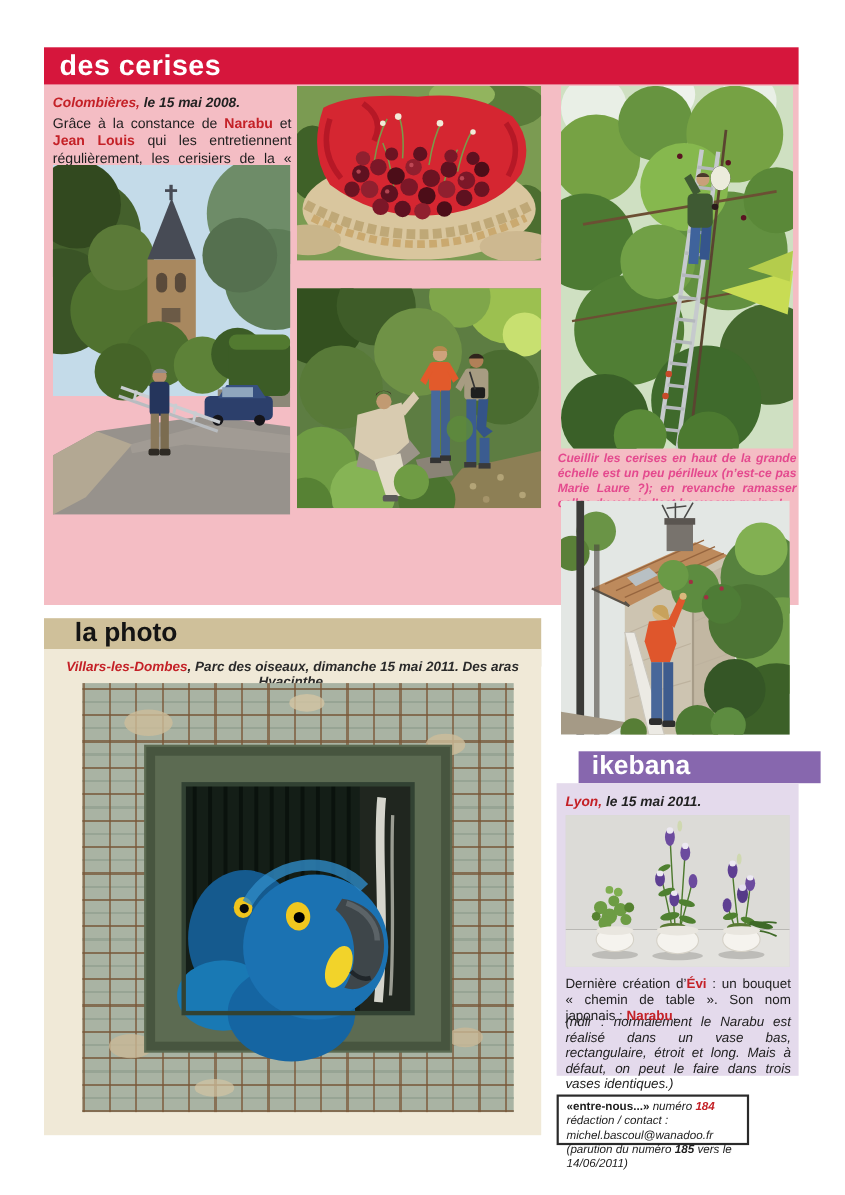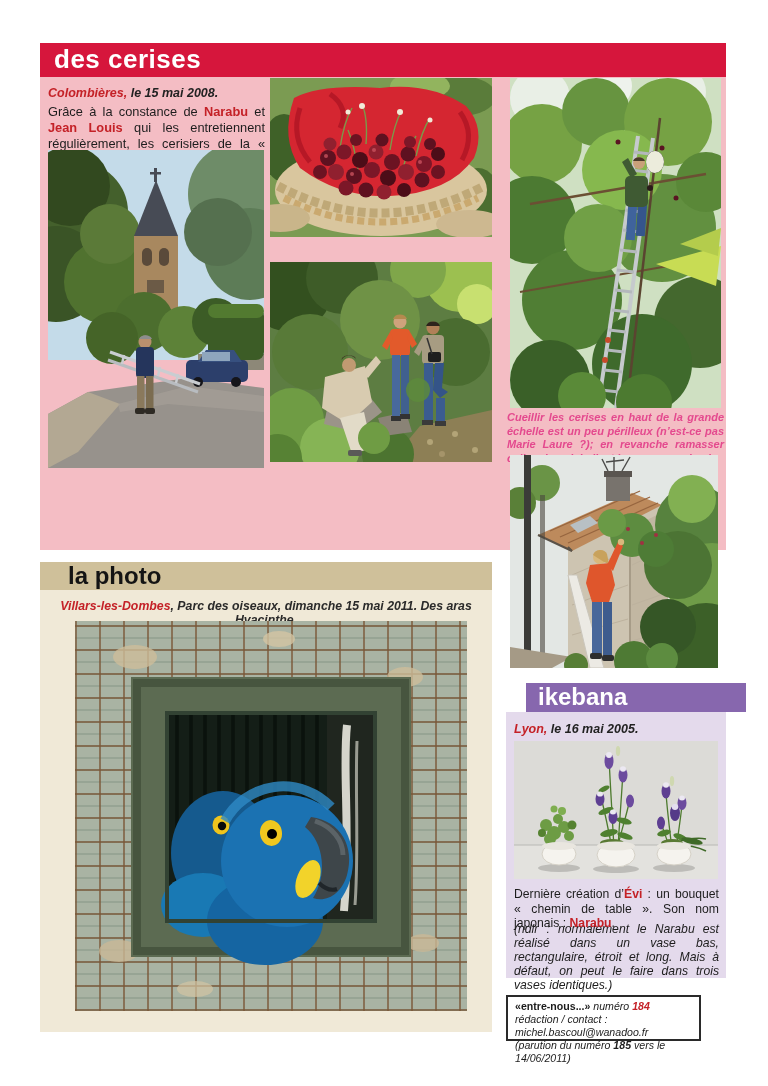--- a/index.html
+++ b/index.html
@@ -64,21 +64,21 @@
     background:#8767ae; color:#ffffff; font-size:24px; font-weight:bold;
     line-height:28px; padding-left:12px;margin-left:20px;
   }
   .lavender-block { position:absolute; left:506px; top:712px; width:220px; height:266px; background:#e4daec; }
   .dl-ikebana { left:514px; top:722px; width:204px; }
   .ph-ikebana { left:514px; top:741px; width:204px; height:138px; }
   .p4 { left:514px; top:887px; width:205px; font-size:12.2px; line-height:14.6px; }
   .p5 { left:514px; top:922px; width:205px; font-size:12.2px; line-height:14px; font-style:italic; }
   
   .footer-box {
-    position:absolute; left:506px; top:995px; width:195px; height:46px;
+    position:absolute; left:506px; top:995px; width:175px; height:46px;
     background:#ffffff; border:2px solid #2a2a2a; padding:3px 7px 0 7px;
     font-size:10.6px; line-height:13px; color:#1c1c1c;
   }
   .f-title { font-weight:bold; }
   .f-ital { font-style:italic; }
   .f-num { color:#c42127; font-weight:bold; font-style:italic; }
   .f-bold { font-weight:bold; font-style:italic; }
 </style>
 </head>
 <body>
@@ -441,21 +441,21 @@
       <rect x="92" y="92" width="208" height="208" fill="none" stroke="#324233" stroke-width="4"></rect>
     </svg>
   </div>
 
   <div class="banner-ikebana">
     <span>ikebana</span>
   </div>
   <div class="lavender-block"></div>
 
   <div class="dateline dl-ikebana">
-    <span class="place">Lyon,</span><span> le 16 mai 2005.</span>
+    <span class="place">Lyon,</span><span> le 15 mai 2011.</span>
   </div>
 
   <div class="photo ph-ikebana">
     <svg viewBox="0 0 204 138" preserveAspectRatio="none">
       <rect width="204" height="138" fill="#d6d5d1"></rect>
       <rect width="204" height="104" fill="#dcdbd7"></rect>
       <rect y="104" width="204" height="34" fill="#e3e2de"></rect>
       <line x1="0" y1="104" x2="204" y2="104" stroke="#b9b8b4" stroke-width="1"></line>
       <ellipse cx="45" cy="127" rx="21" ry="4" fill="#bdbcb8"></ellipse>
       <ellipse cx="102" cy="128" rx="23" ry="4" fill="#bdbcb8"></ellipse>

